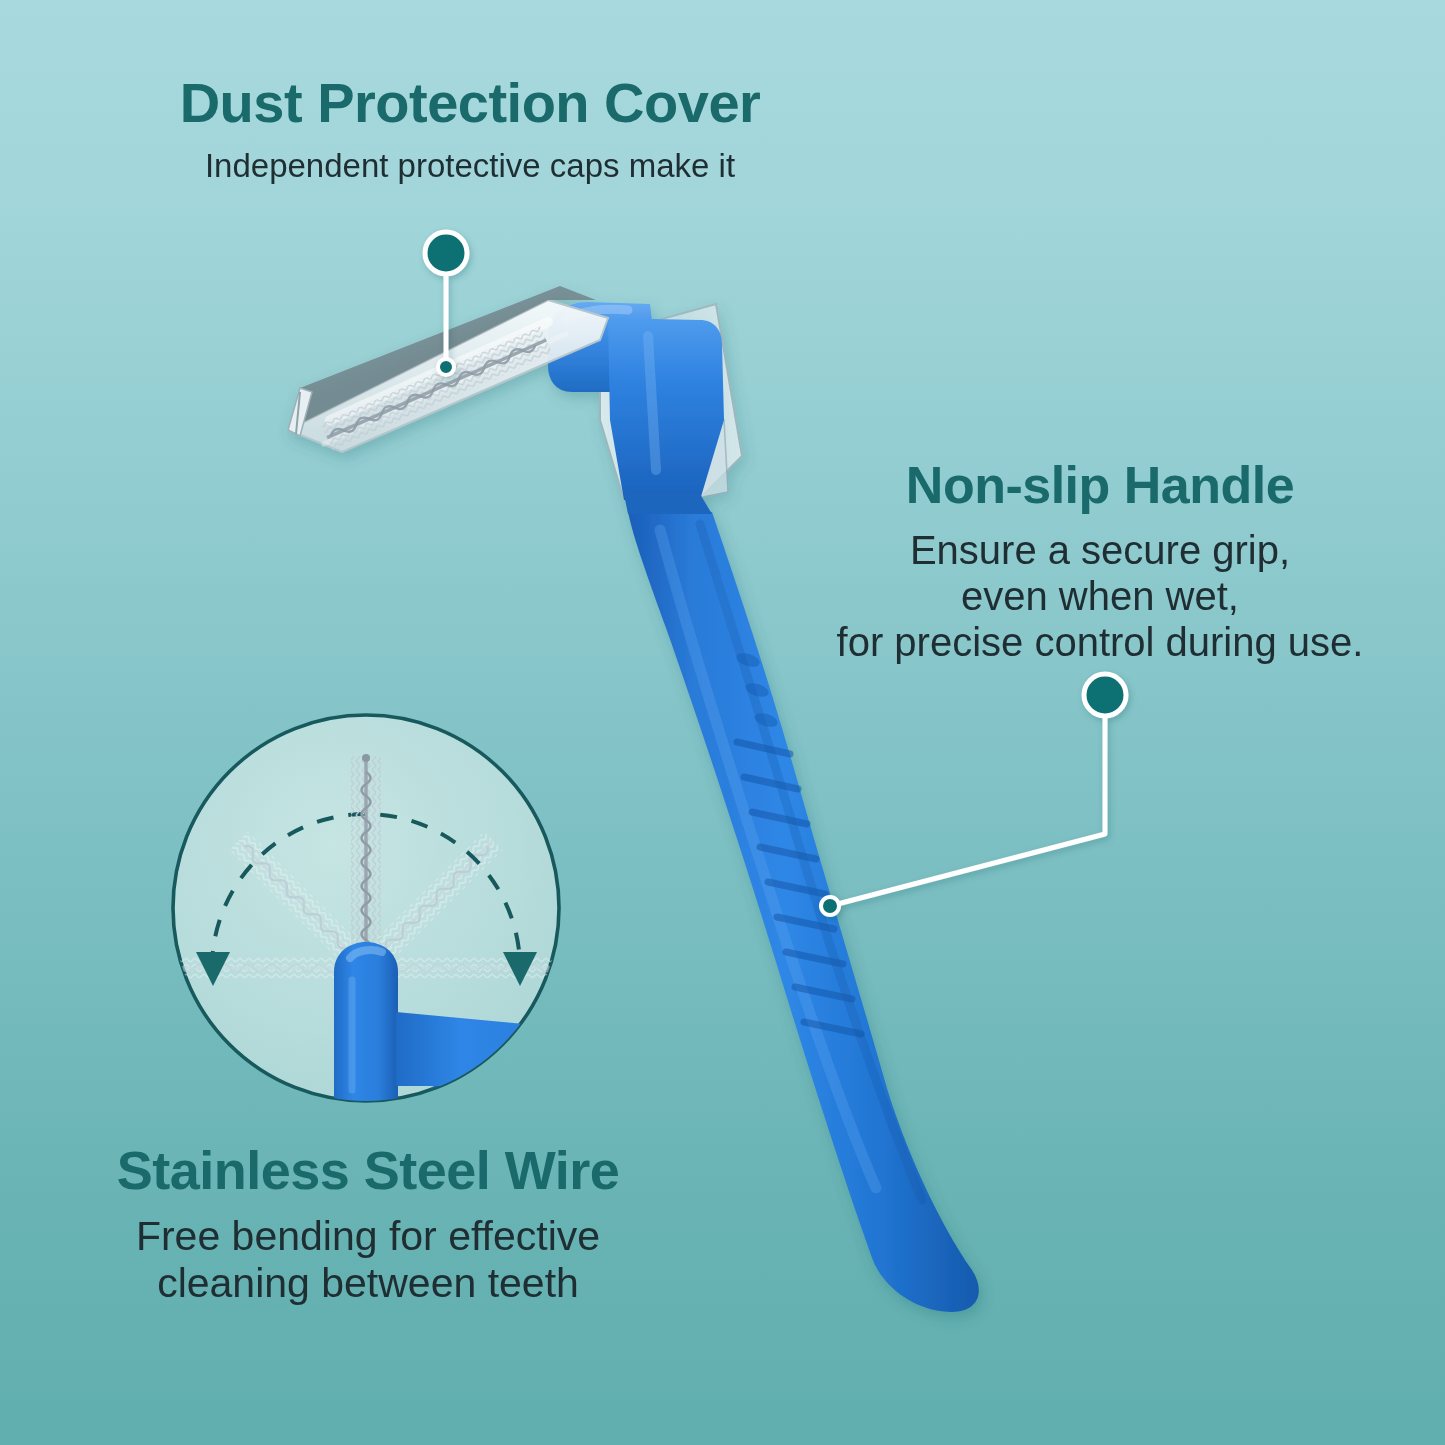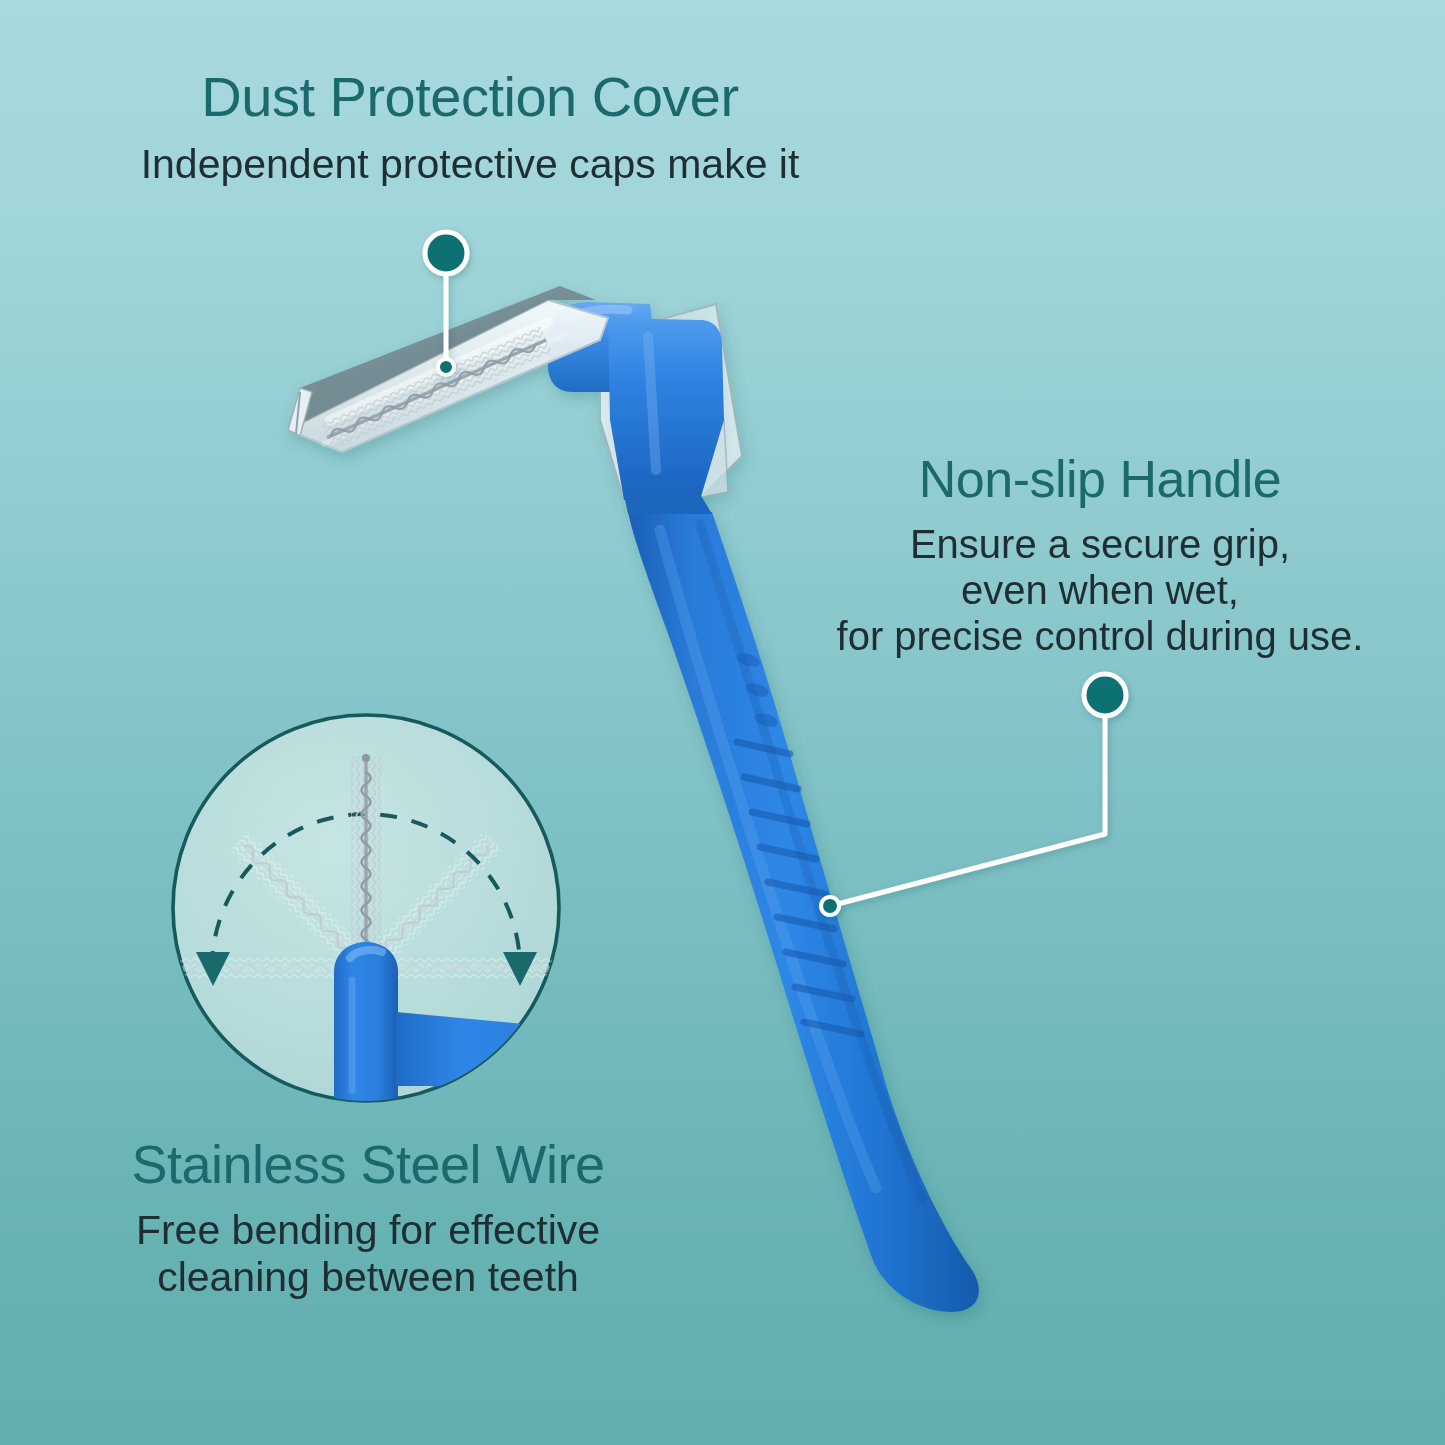--- a/index.html
+++ b/index.html
@@ -20,37 +20,38 @@
     inset: 0;
     width: 1445px;
     height: 1445px;
   }
   .callout-block {
     position: absolute;
     text-align: center;
     pointer-events: none;
   }
   .callout-title {
-    font-weight: normal;
+    font-weight: bold;
     color: #1b6a6b;
     letter-spacing: -0.5px;
     line-height: 1.05;
     white-space: nowrap;
+    margin-top: 6px;
   }
   .callout-body {
     color: #1f2e33;
     line-height: 1.16;
     font-weight: 400;
   }
   .callout-body div { white-space: nowrap; }
 
   
   #block-dust { left: 36px; top: 68px; width: 868px; }
   #block-dust .callout-title { font-size: 56px; margin-bottom: 14px; }
-  #block-dust .callout-body { font-size: 41px; }
+  #block-dust .callout-body { font-size: 33px; }
 
   
   #block-handle { left: 770px; top: 452px; width: 660px; }
   #block-handle .callout-title { font-size: 52px; margin-bottom: 14px; }
   #block-handle .callout-body { font-size: 40px; }
 
   
   #block-wire { left: 28px; top: 1136px; width: 680px; }
   #block-wire .callout-title { font-size: 54px; margin-bottom: 14px; }
   #block-wire .callout-body { font-size: 41px; }

